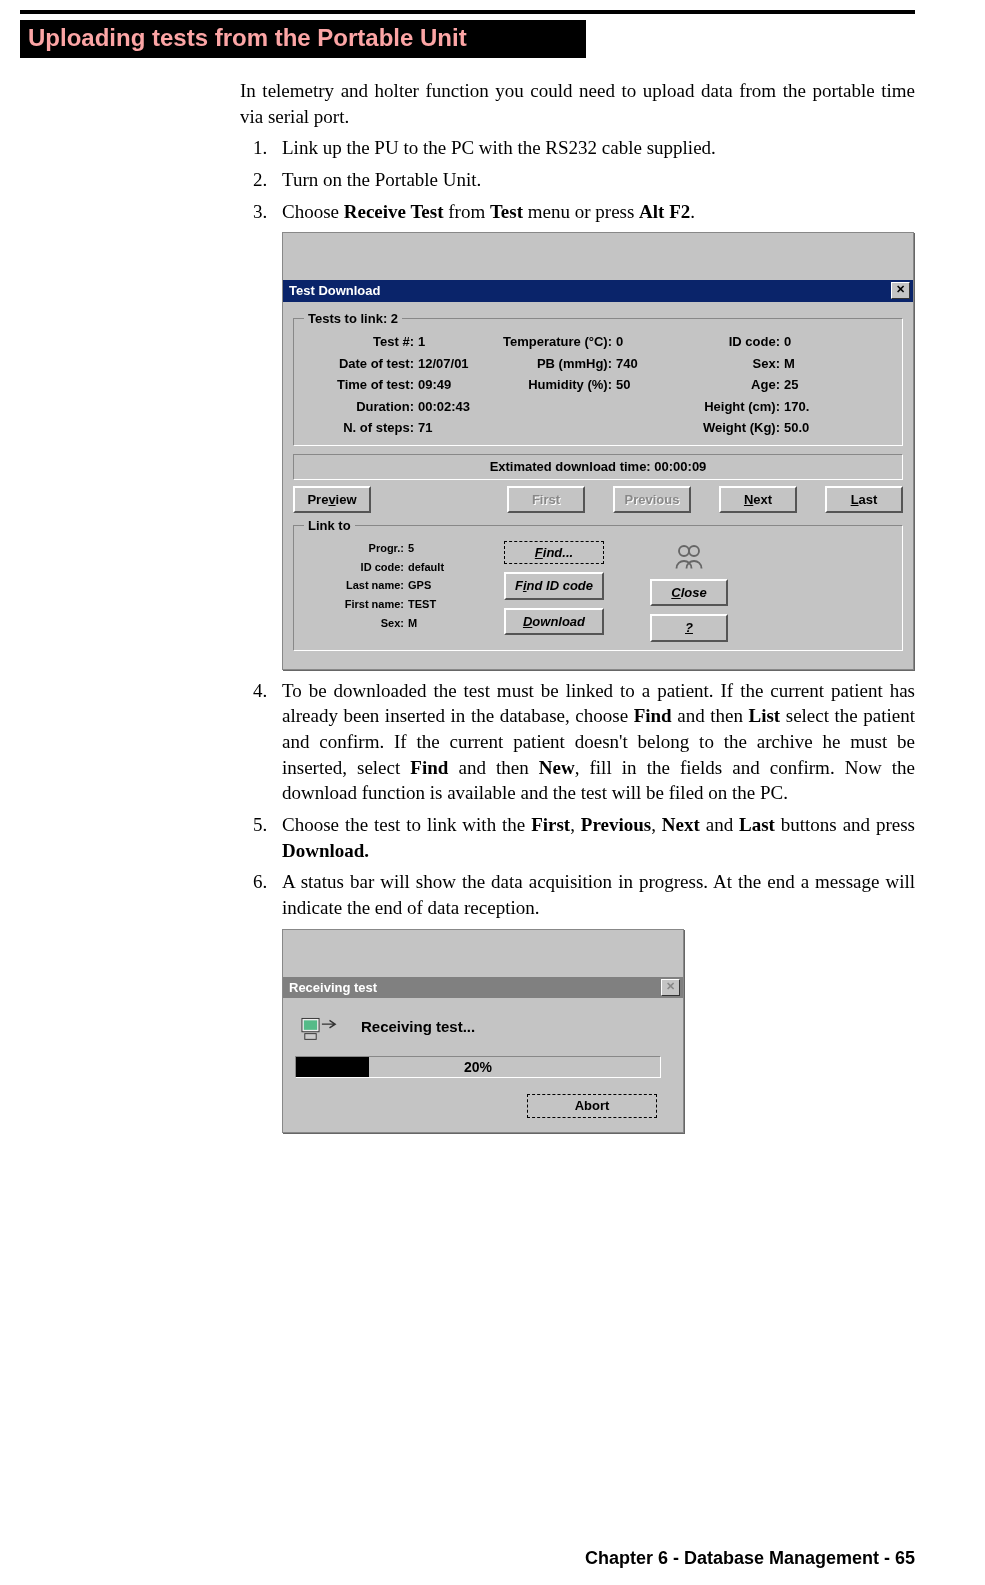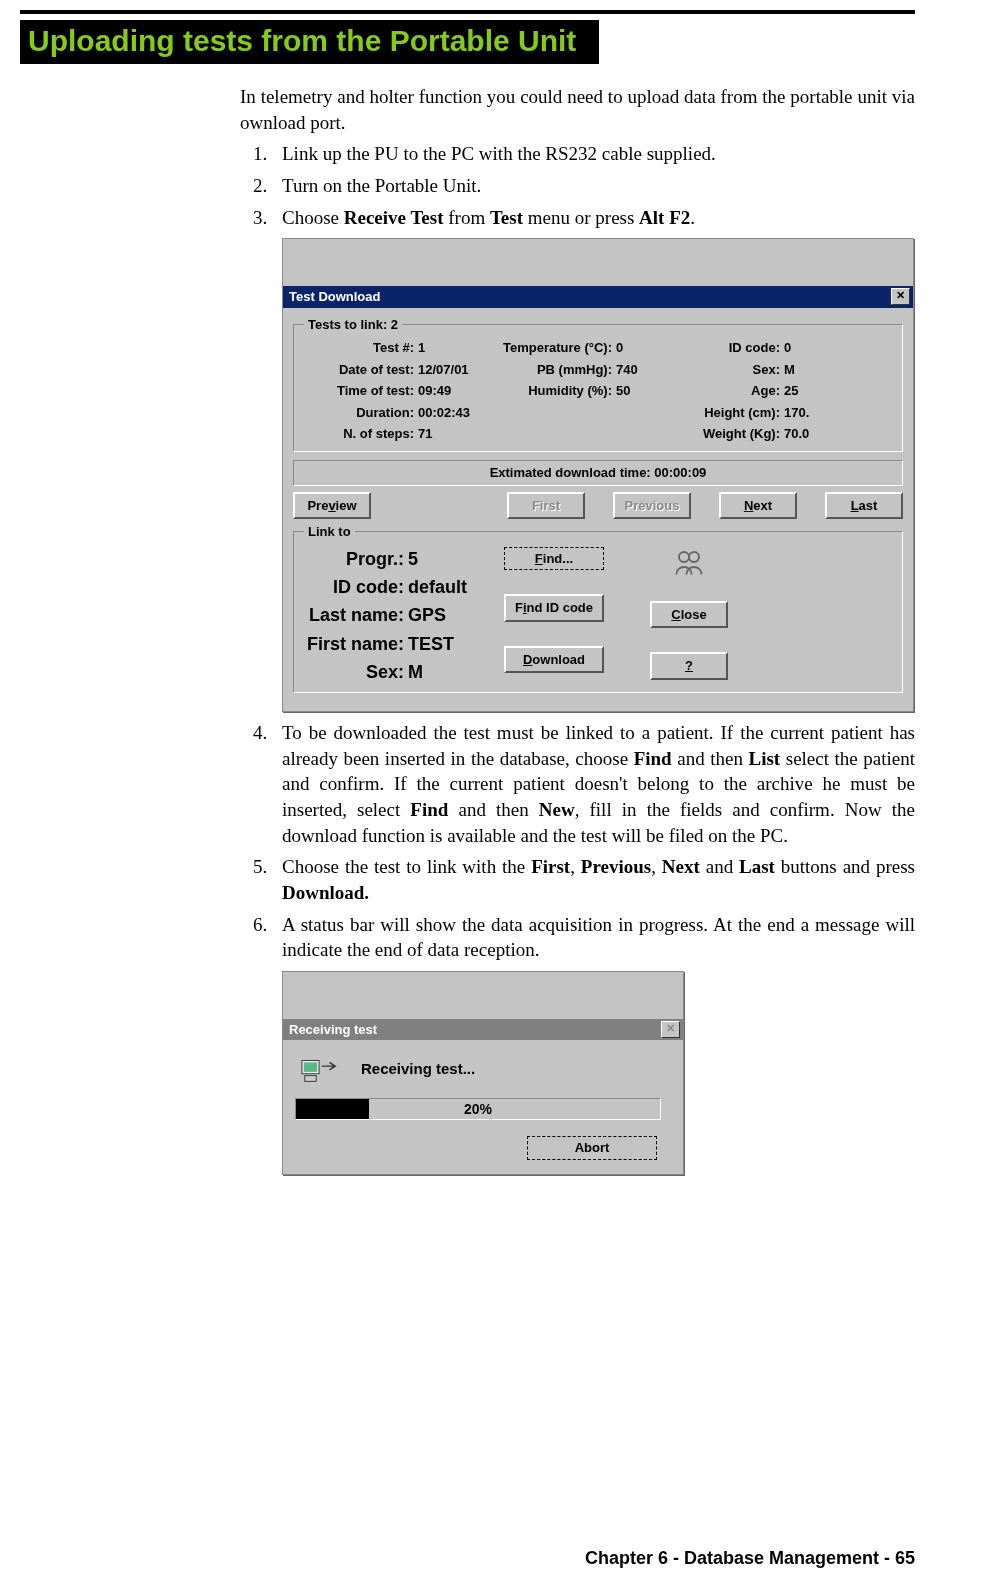--- a/index.html
+++ b/index.html
@@ -15,25 +15,25 @@
     box-sizing: border-box;
     position: relative;
     min-height: 1585px;
   }
   .top-rule {
     border-top: 4px solid #000;
     margin-bottom: 6px;
   }
   .section-title {
     background: #000;
-    color: #84cc16;
+    color: #fca5a5;
     font-family: Arial, Helvetica, sans-serif;
     font-weight: bold;
-    font-size: 30px;
-    padding: 4px 16px 6px 8px;
+    font-size: 24px;
+    padding: 4px 3px 6px 8px;
     width: 555px;
   }
   .content {
     margin-left: 220px;
     margin-top: 20px;
     font-size: 19px;
     line-height: 1.35;
   }
   .intro {
     text-align: justify;
@@ -132,30 +132,30 @@
     text-align: center;
     min-width: 78px;
     box-sizing: border-box;
   }
   .winbtn.disabled { color: #888; text-shadow: 1px 1px 0 #fff; }
   .linkgrid {
     display: grid;
     grid-template-columns: 100px 100px;
     row-gap: 4px;
     column-gap: 4px;
-    font-size: 18px;
+    font-size: 11px;
   }
   .linkcols {
     display: grid;
     grid-template-columns: 170px 140px 110px;
     gap: 10px;
     align-items: start;
     width: 100%;
   }
-  .btncol { display: flex; flex-direction: column; gap: 24px; align-items: center; }
+  .btncol { display: flex; flex-direction: column; gap: 8px; align-items: center; font-style: italic; }
   .dashed { border: 1px dashed #000; padding: 2px 0; min-width: 100px; }
   .u { text-decoration: underline; }
   .foot {
     position: absolute;
     bottom: 16px;
     right: 70px;
     font-family: Arial, Helvetica, sans-serif;
     font-weight: bold;
     font-size: 18px;
   }
@@ -174,21 +174,21 @@
   .abort-row { display:flex; justify-content:flex-end; padding: 6px 10px; }
 </style>
 </head>
 <body>
 
 <div class="page">
   <div class="top-rule"></div>
   <div class="section-title">Uploading tests from the Portable Unit</div>
 
   <div class="content">
-    <p class="intro">In telemetry and holter function you could need to upload data from the portable unit via ownload port.</p>
+    <p class="intro">In telemetry and holter function you could need to upload data from the portable time via serial port.</p>
 
     <ol class="numbered">
       <li><span>Link up the PU to the PC with the RS232 cable supplied.</span></li>
       <li><span>Turn on the Portable Unit.</span></li>
       <li>
         <span>Choose </span><b>Receive Test</b><span> from </span><b>Test</b><span> menu or press </span><b>Alt F2</b><span>.</span>
 
         
         <div class="dialog" style="width:630px">
           <div class="titlebar">
@@ -225,21 +225,21 @@
                 <div class="lbl"></div>
                   <div class="val"></div>
                 <div class="lbl">Height (cm):</div>
                 <div class="val">170.</div>
 
                 <div class="lbl">N. of steps:</div>
                 <div class="val">71</div>
                 <div class="lbl"></div>
                   <div class="val"></div>
                 <div class="lbl">Weight (Kg):</div>
-                <div class="val">70.0</div>
+                <div class="val">50.0</div>
               </div>
             </fieldset>
 
             <div class="est-bar">Extimated download time: 00:00:09</div>
 
             <div class="btnrow" style="justify-content:flex-start;">
               <div class="winbtn"><span>Pre</span><span class="u">v</span><span>iew</span></div>
               <div style="flex:1"></div>
               <div class="winbtn disabled">First</div>
               <div class="winbtn disabled">Previous</div>

